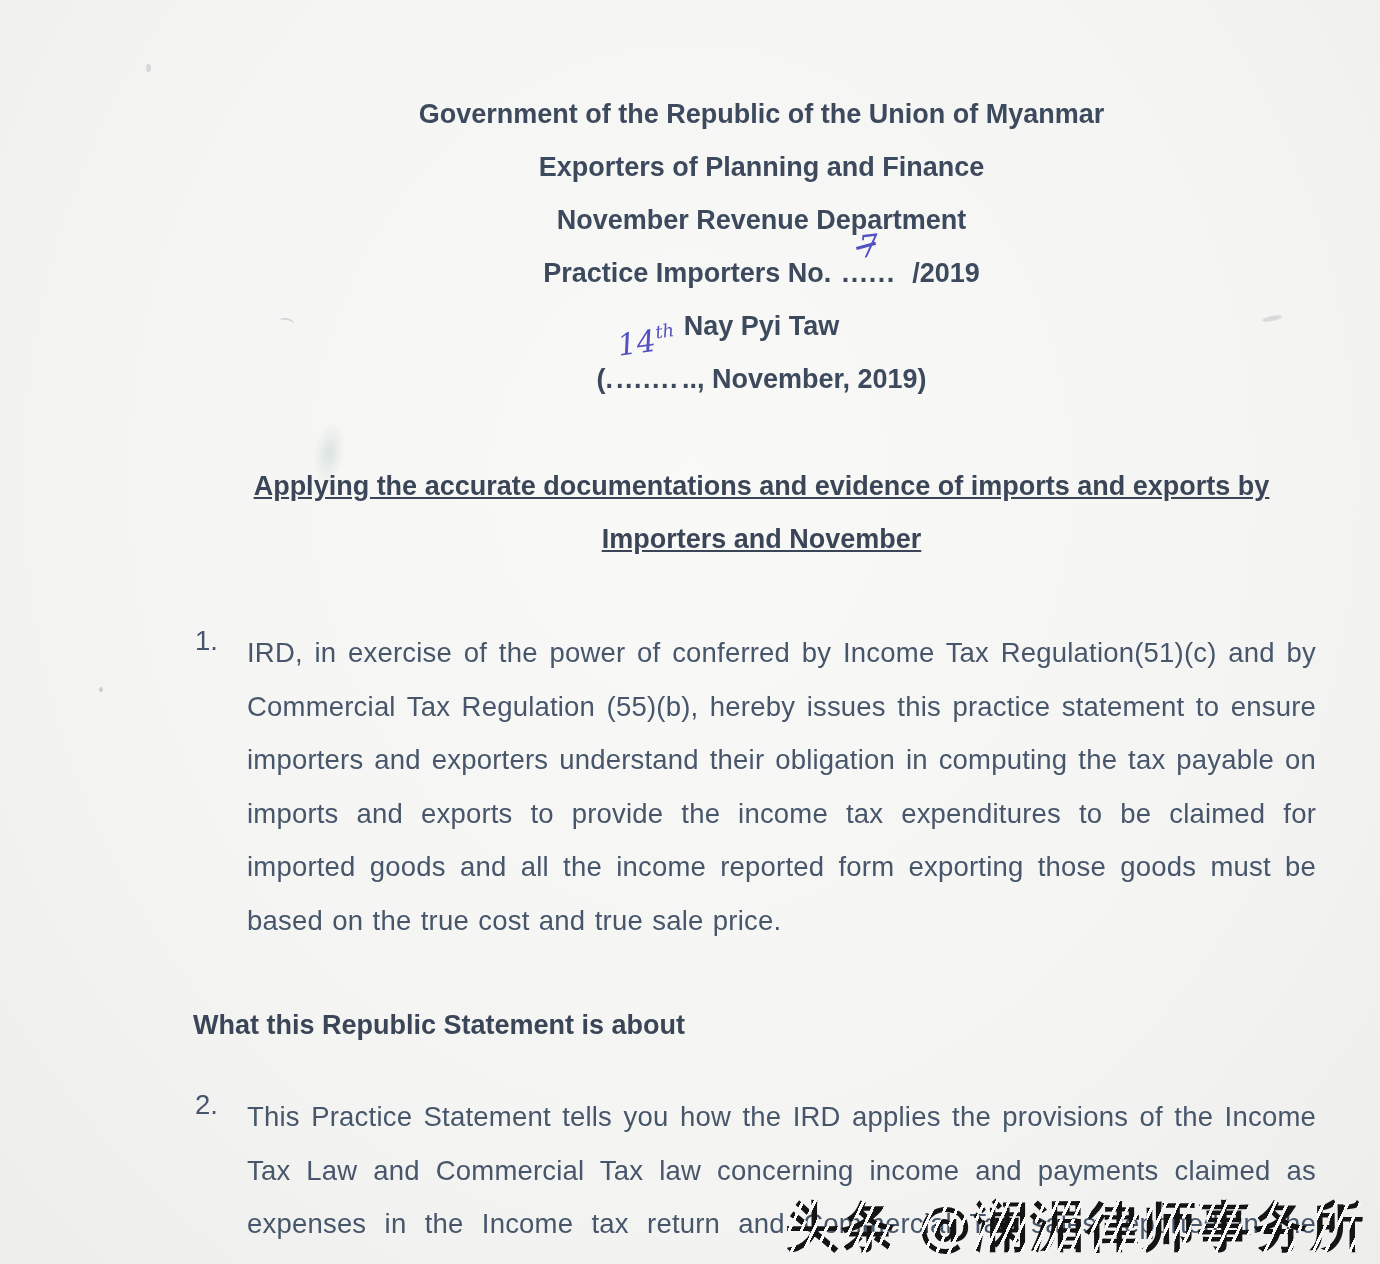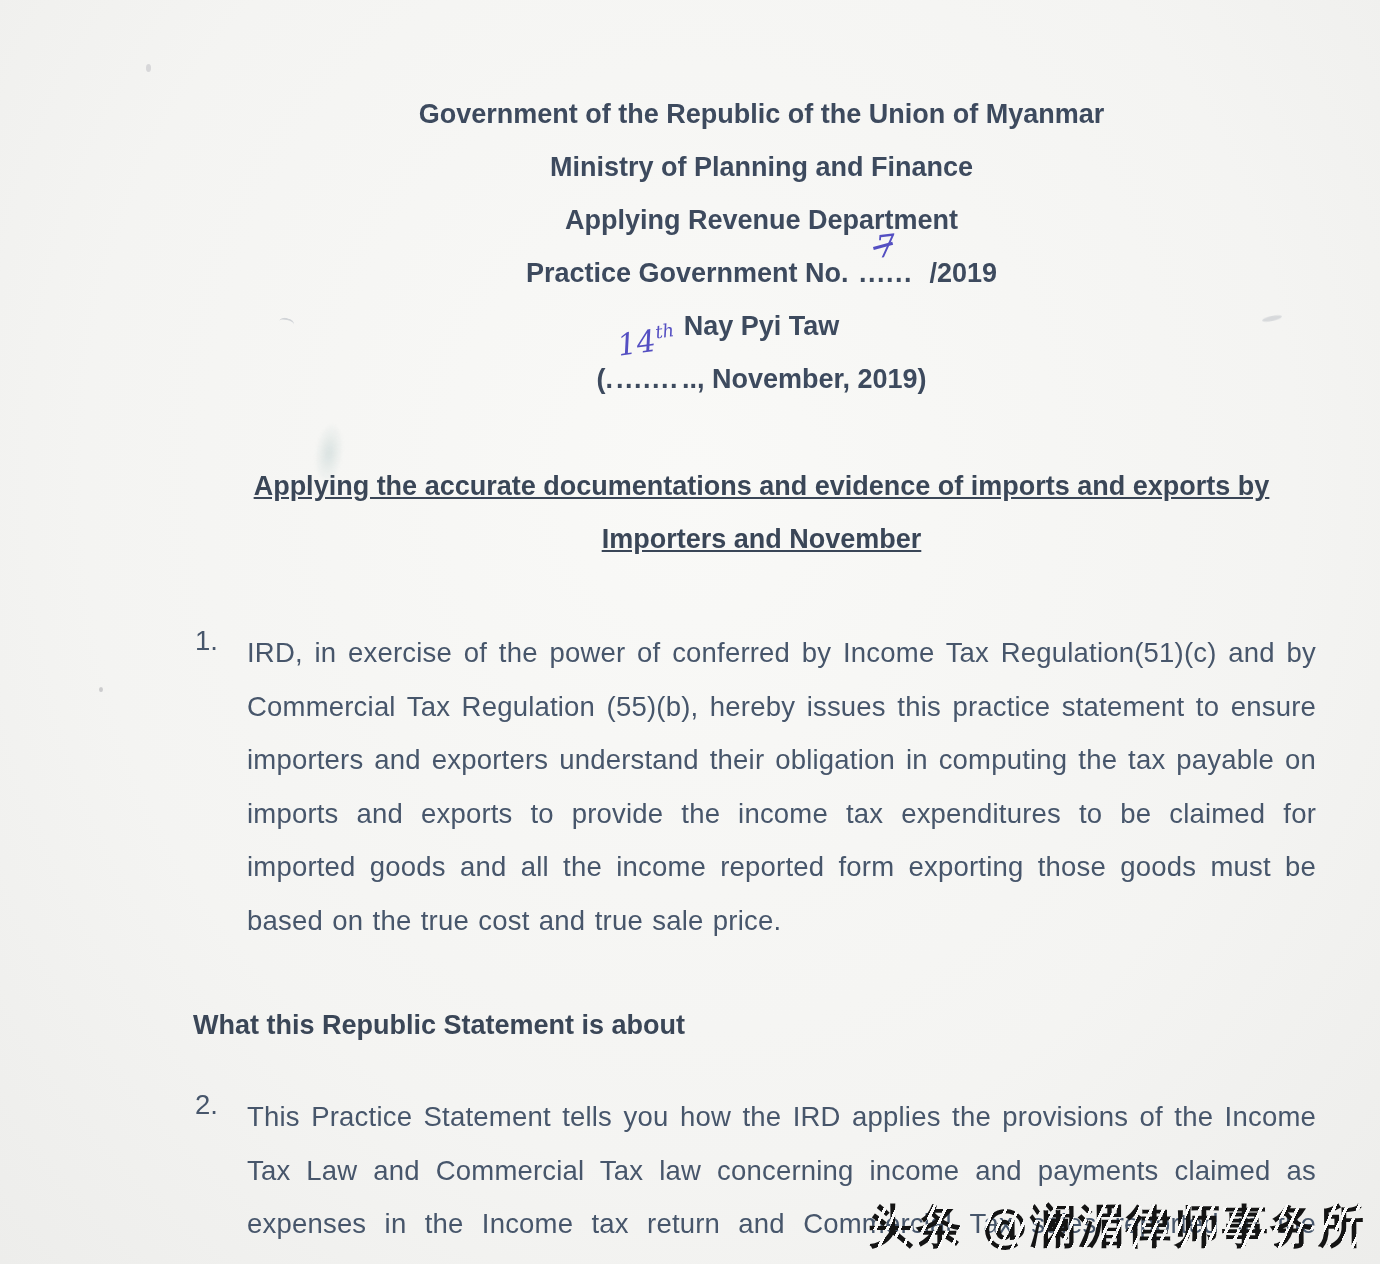--- a/index.html
+++ b/index.html
@@ -110,22 +110,22 @@
     font-size:27px;
     font-weight:700;
     color:#3a4657;
     line-height:53px;
   }
 
   
   .watermark {
     position:absolute;
     right:14px;
-    bottom:6px;
-    font-size:46px;
+    bottom:0;
+    font-size:54px;
     font-weight:700;
     letter-spacing:2px;
     color:#141414;
     font-family:"DejaVu Sans", sans-serif;
   }
   @supports ((-webkit-background-clip: text) or (background-clip: text)) {
     .watermark {
       background-image:repeating-linear-gradient(115deg, #141414 0 8px, #fbfbfb 8px 11px);
       -webkit-background-clip:text;
       background-clip:text;
@@ -167,25 +167,25 @@
 </style>
 </head>
 <body>
 
 <div class="page">
 
   <div class="content">
 
     <div class="doc-header">
       <div class="hline">Government of the Republic of the Union of Myanmar</div>
-      <div class="hline">Ministry of Planning and Finance</div>
-      <div class="hline">Applying Revenue Department</div>
+      <div class="hline">Exporters of Planning and Finance</div>
+      <div class="hline">November Revenue Department</div>
 
       <div class="hline">
-        <span>Practice Government No.</span>
+        <span>Practice Importers No.</span>
         <span class="dotwrap">
           <span class="dots">......</span>
           <span class="hw hw-seven">7</span>
         </span>
         <span class="year-suffix">/2019</span>
       </div>
 
       <div class="hline">Nay Pyi Taw</div>
 
       <div class="hline">

